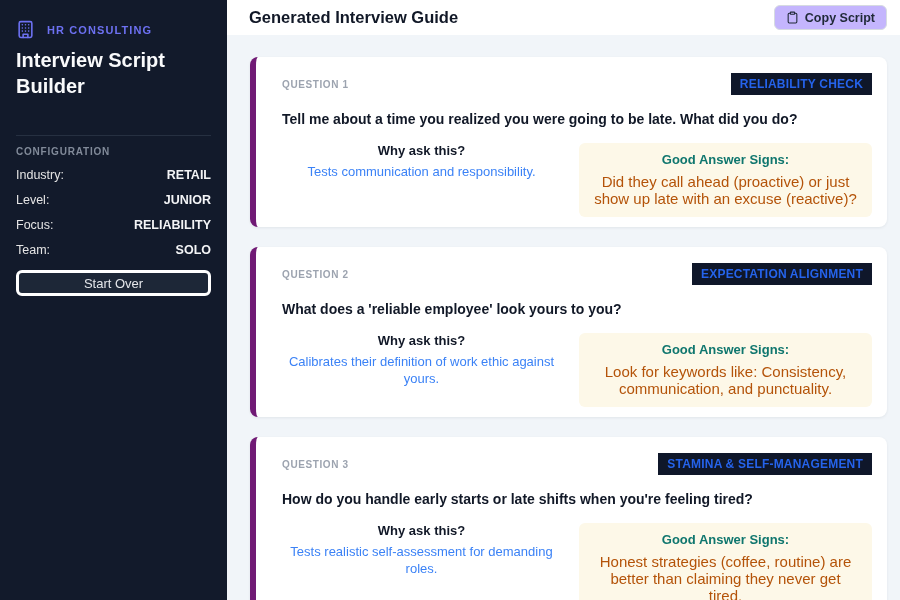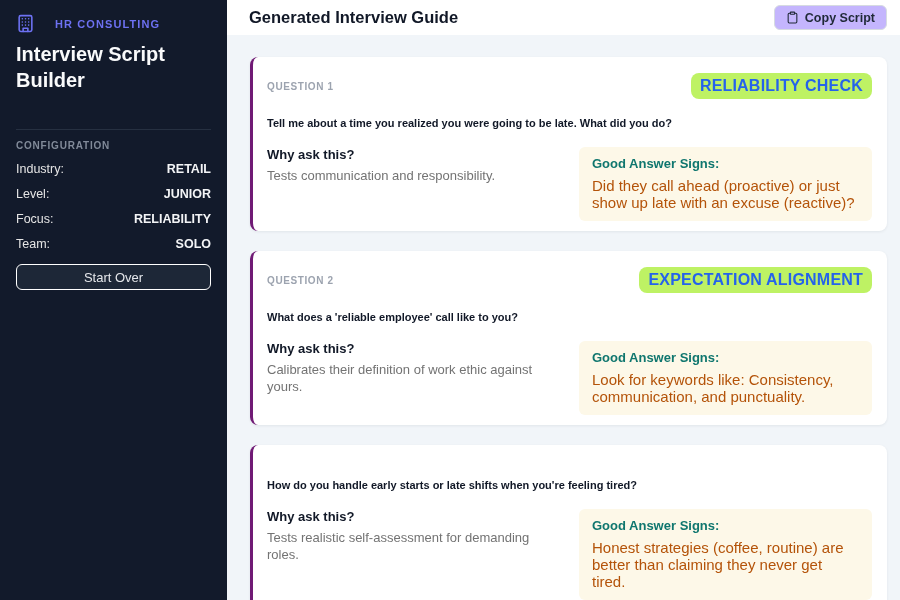--- a/index.html
+++ b/index.html
@@ -9,37 +9,37 @@
     background:#f1f5f9;
   }
   .app { display:flex; width:900px; height:600px; }
 
   
   .sidebar {
     width:227px; min-width:227px; height:600px;
     background:#121a2b; padding:12px 16px;
     display:flex; flex-direction:column;
   }
-  .brand-row { display:flex; align-items:center; gap:20px; margin-top:2px; }
+  .brand-row { display:flex; align-items:center; gap:12px; margin-top:8px; }
   .brand-text { color:#6d71f2; font-size:11px; font-weight:bold; letter-spacing:1.1px; }
   .sidebar-title {
     margin-top:8px; color:#f9fafb; font-size:20px; font-weight:bold; line-height:26px;
   }
   .sidebar-divider { border-top:1px solid #263041; margin-top:36px; }
   .config-label {
     margin-top:10px; color:#818a99; font-size:10px; font-weight:bold; letter-spacing:0.8px;
   }
   .config-row {
     display:flex; justify-content:space-between; align-items:baseline; margin-top:11px;
   }
   .config-row .cfg-key { color:#e5e5e5; font-size:12.5px; }
   .config-row .cfg-val { color:#f3f4f6; font-size:12.5px; font-weight:bold; }
   .start-over-btn {
     margin-top:13px; width:100%; height:26px;
-    background:#1d2737; border:1px solid #ffffff; border-radius:6px;
+    background:#1d2737; border:3px solid #ffffff; border-radius:6px;
     color:#e5e7eb; font-size:13px; font-family:inherit; cursor:pointer;
     display:flex; align-items:center; justify-content:center;
   }
 
   
   .main { flex:1; display:flex; flex-direction:column; background:#f1f5f9; }
   .main-header {
     height:35px; min-height:35px; background:#ffffff;
     display:flex; align-items:center; justify-content:space-between;
     padding:0 13px 0 22px;
@@ -52,35 +52,35 @@
     font-family:inherit; font-size:12.5px; font-weight:600; color:#1f2937;
   }
 
   .content {
     flex:1; padding:22px 13px 0 23px; overflow:hidden;
     display:flex; flex-direction:column; gap:20px;
   }
 
   
   .card {
-    background:#ffffff; border-left:3px solid #701a75; border-radius:8px;
+    background:#ffffff; border-left:6px solid #701a75; border-radius:8px;
     box-shadow:0 1px 3px rgba(15,23,42,.07);
-    padding:16px 15px 10px 14px; flex:none;
+    padding:16px 15px 10px 26px; flex:none;
   }
   .card-head { display:flex; justify-content:space-between; align-items:center; }
   .q-label { color:#9ca3af; font-size:10px; font-weight:bold; letter-spacing:0.6px; }
   .badge {
-    background:#bef264; color:#2563eb; font-size:16px; font-weight:bold;
-    letter-spacing:0.2px; padding:4px 9px; border-radius:8px; white-space:nowrap;
-  }
-  .q-title { margin-top:13px; font-size:11px; font-weight:bold; color:#111827; line-height:22px; }
-  .card-body { display:flex; gap:18px; margin-top:13px; align-items:flex-start; }
+    background:#0f172a; color:#2563eb; font-size:12px; font-weight:bold;
+    letter-spacing:0.2px; padding:4px 9px; border-radius:0; white-space:nowrap;
+  }
+  .q-title { margin-top:13px; font-size:14px; font-weight:bold; color:#111827; line-height:22px; }
+  .card-body { display:flex; gap:18px; margin-top:13px; align-items:flex-start;text-align:center; }
   .why-col { flex:1; }
   .why-label { font-size:13px; font-weight:bold; color:#111827; margin-bottom:5px; }
-  .why-text { font-size:13px; color:#737373; line-height:17px; }
+  .why-text { font-size:13px; color:#3b82f6; line-height:17px; }
   .signs-box {
     width:293px; min-width:293px; background:#fdf8e8; border-radius:6px;
     padding:9px 13px 10px;
   }
   .signs-label { font-size:13px; font-weight:bold; color:#0f766e; margin-bottom:6px; }
   .signs-text { font-size:15px; color:#b45309; line-height:17px; }
 </style>
 </head>
 <body>
 
@@ -156,34 +156,38 @@
             <div class="signs-text">Did they call ahead (proactive) or just show up late with an excuse (reactive)?</div>
           </div>
         </div>
       </section>
 
       <section class="card">
         <div class="card-head">
           <span class="q-label">QUESTION 2</span>
           <span class="badge">EXPECTATION ALIGNMENT</span>
         </div>
-        <div class="q-title">What does a 'reliable employee' call like to you?</div>
+        <div class="q-title">What does a 'reliable employee' look yours to you?</div>
         <div class="card-body">
           <div class="why-col">
             <div class="why-label">Why ask this?</div>
             <div class="why-text">Calibrates their definition of work ethic against yours.</div>
           </div>
           <div class="signs-box">
             <div class="signs-label">Good Answer Signs:</div>
             <div class="signs-text">Look for keywords like: Consistency, communication, and punctuality.</div>
           </div>
         </div>
       </section>
 
       <section class="card">
+        <div class="card-head">
+          <span class="q-label">QUESTION 3</span>
+          <span class="badge">STAMINA &amp; SELF-MANAGEMENT</span>
+        </div>
         <div class="q-title">How do you handle early starts or late shifts when you're feeling tired?</div>
         <div class="card-body">
           <div class="why-col">
             <div class="why-label">Why ask this?</div>
             <div class="why-text">Tests realistic self-assessment for demanding roles.</div>
           </div>
           <div class="signs-box">
             <div class="signs-label">Good Answer Signs:</div>
             <div class="signs-text">Honest strategies (coffee, routine) are better than claiming they never get tired.</div>
           </div>

